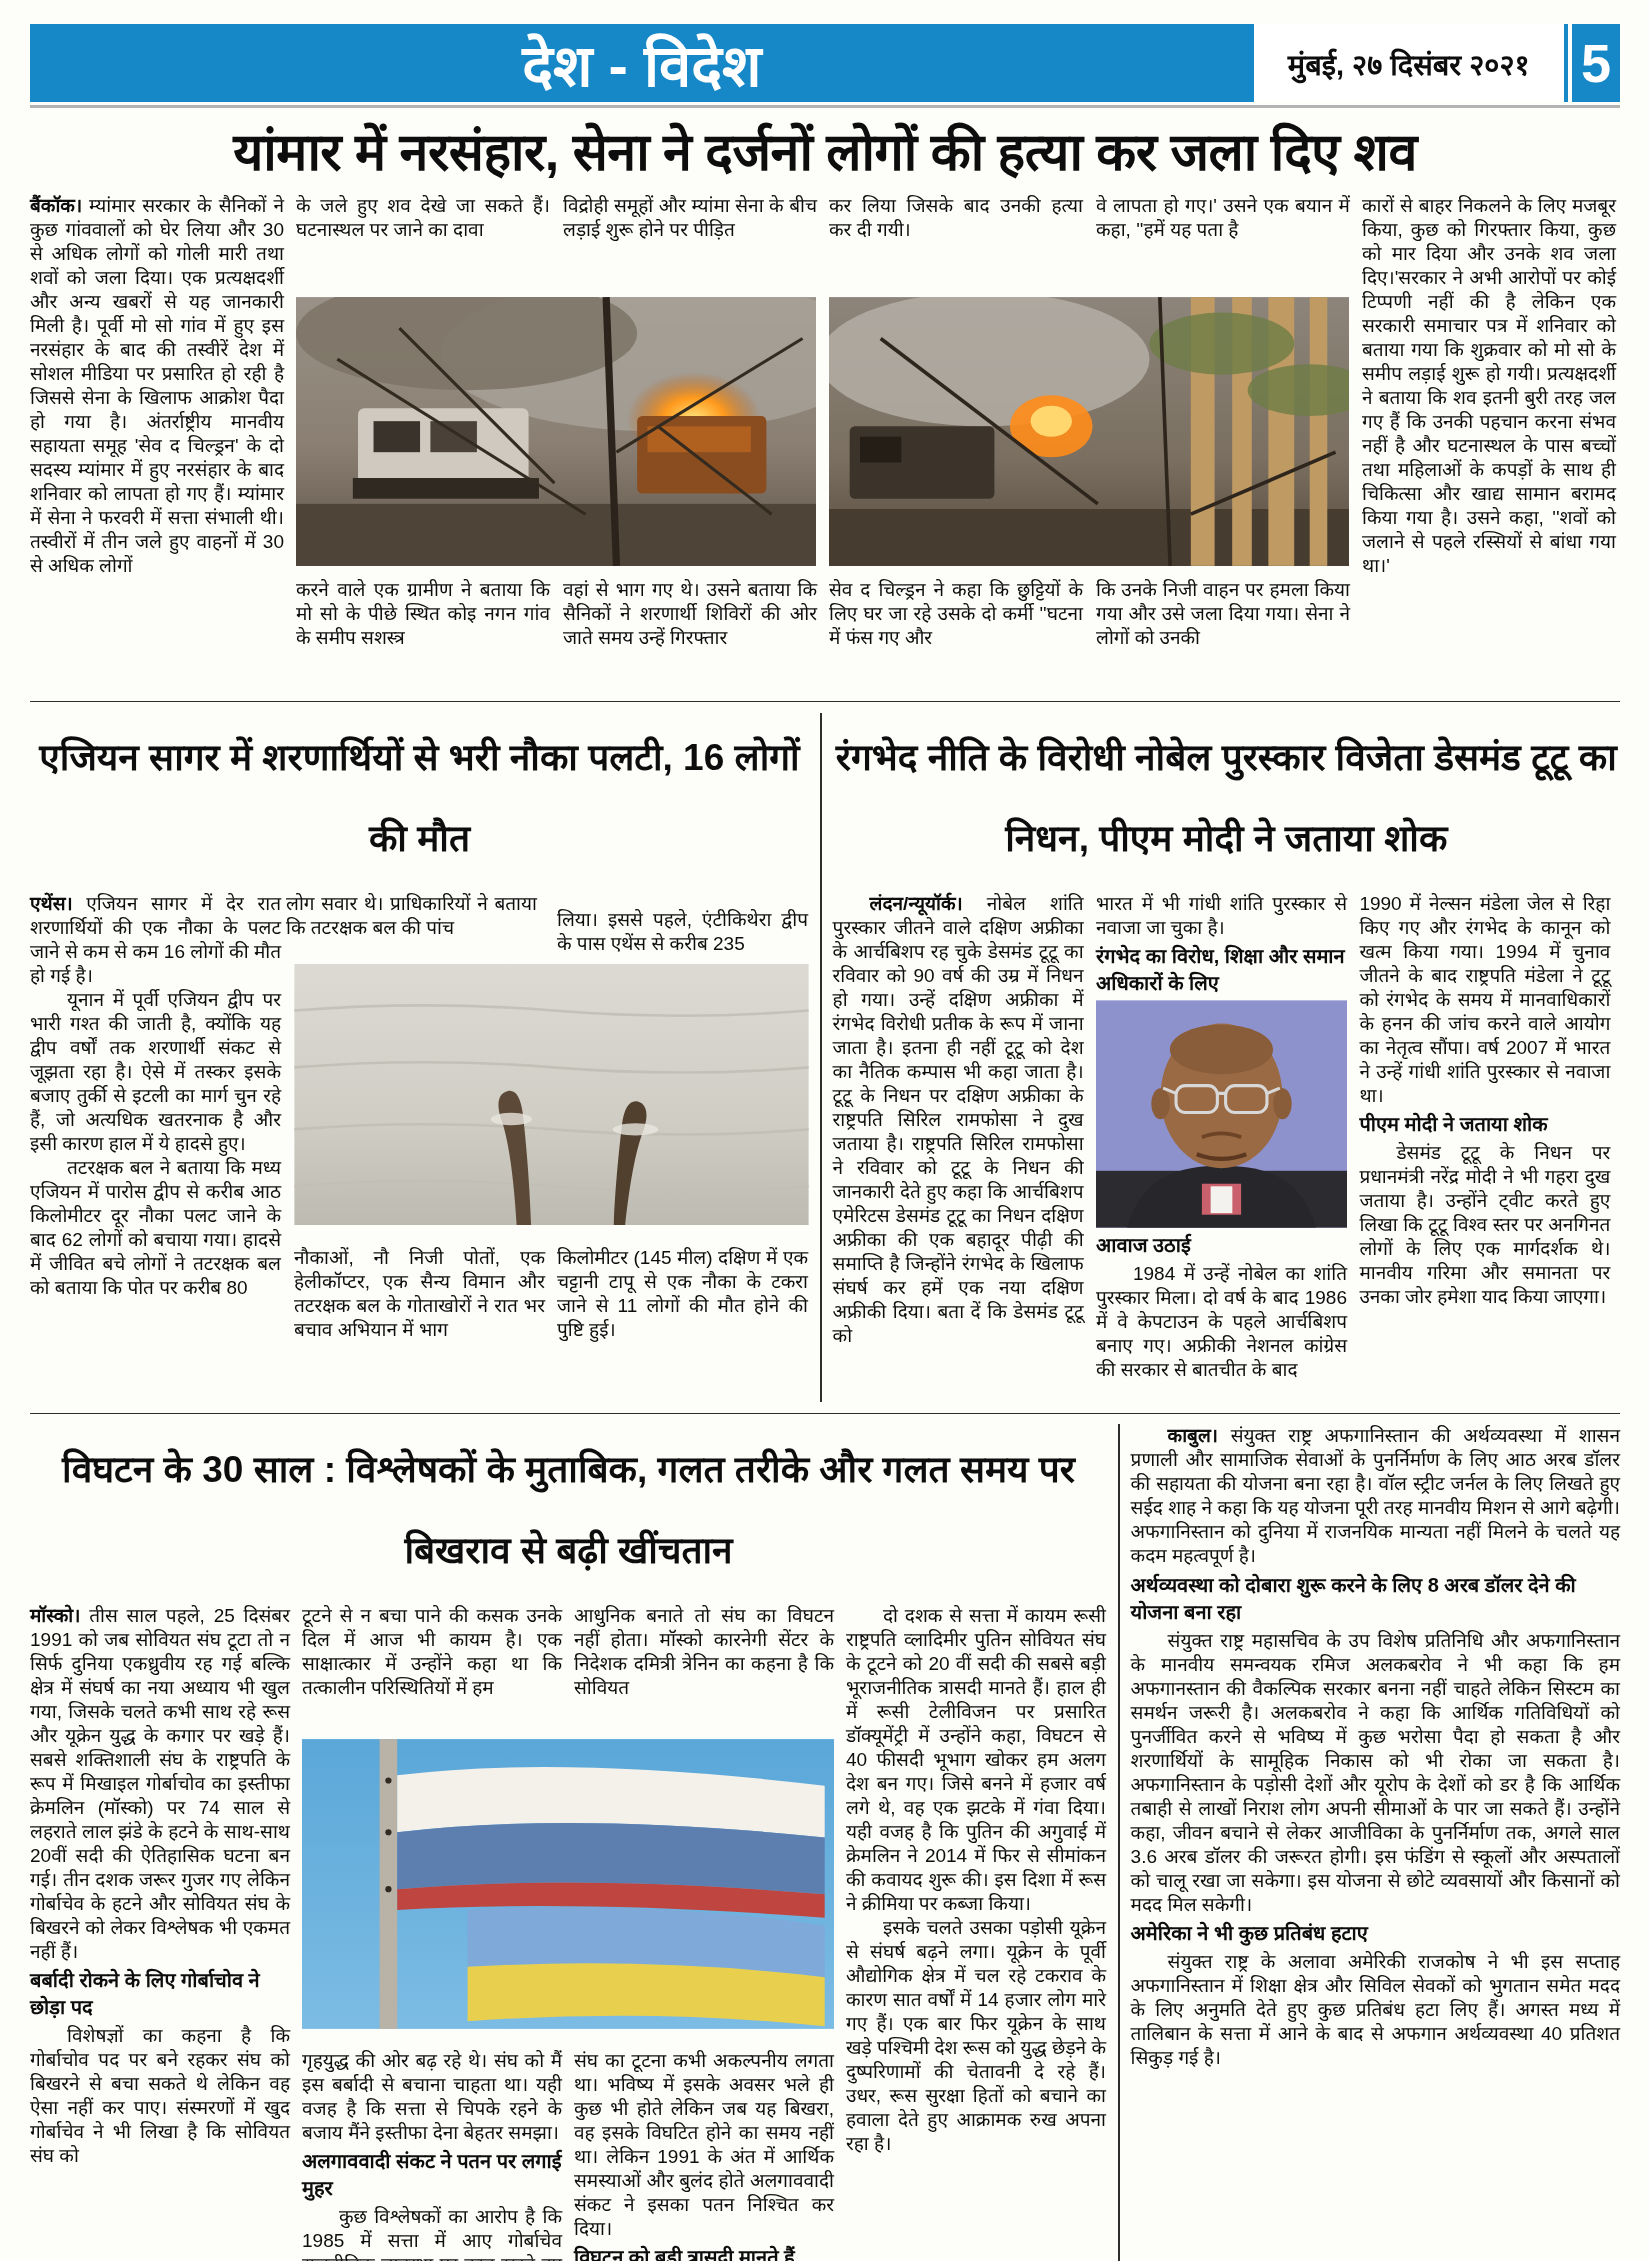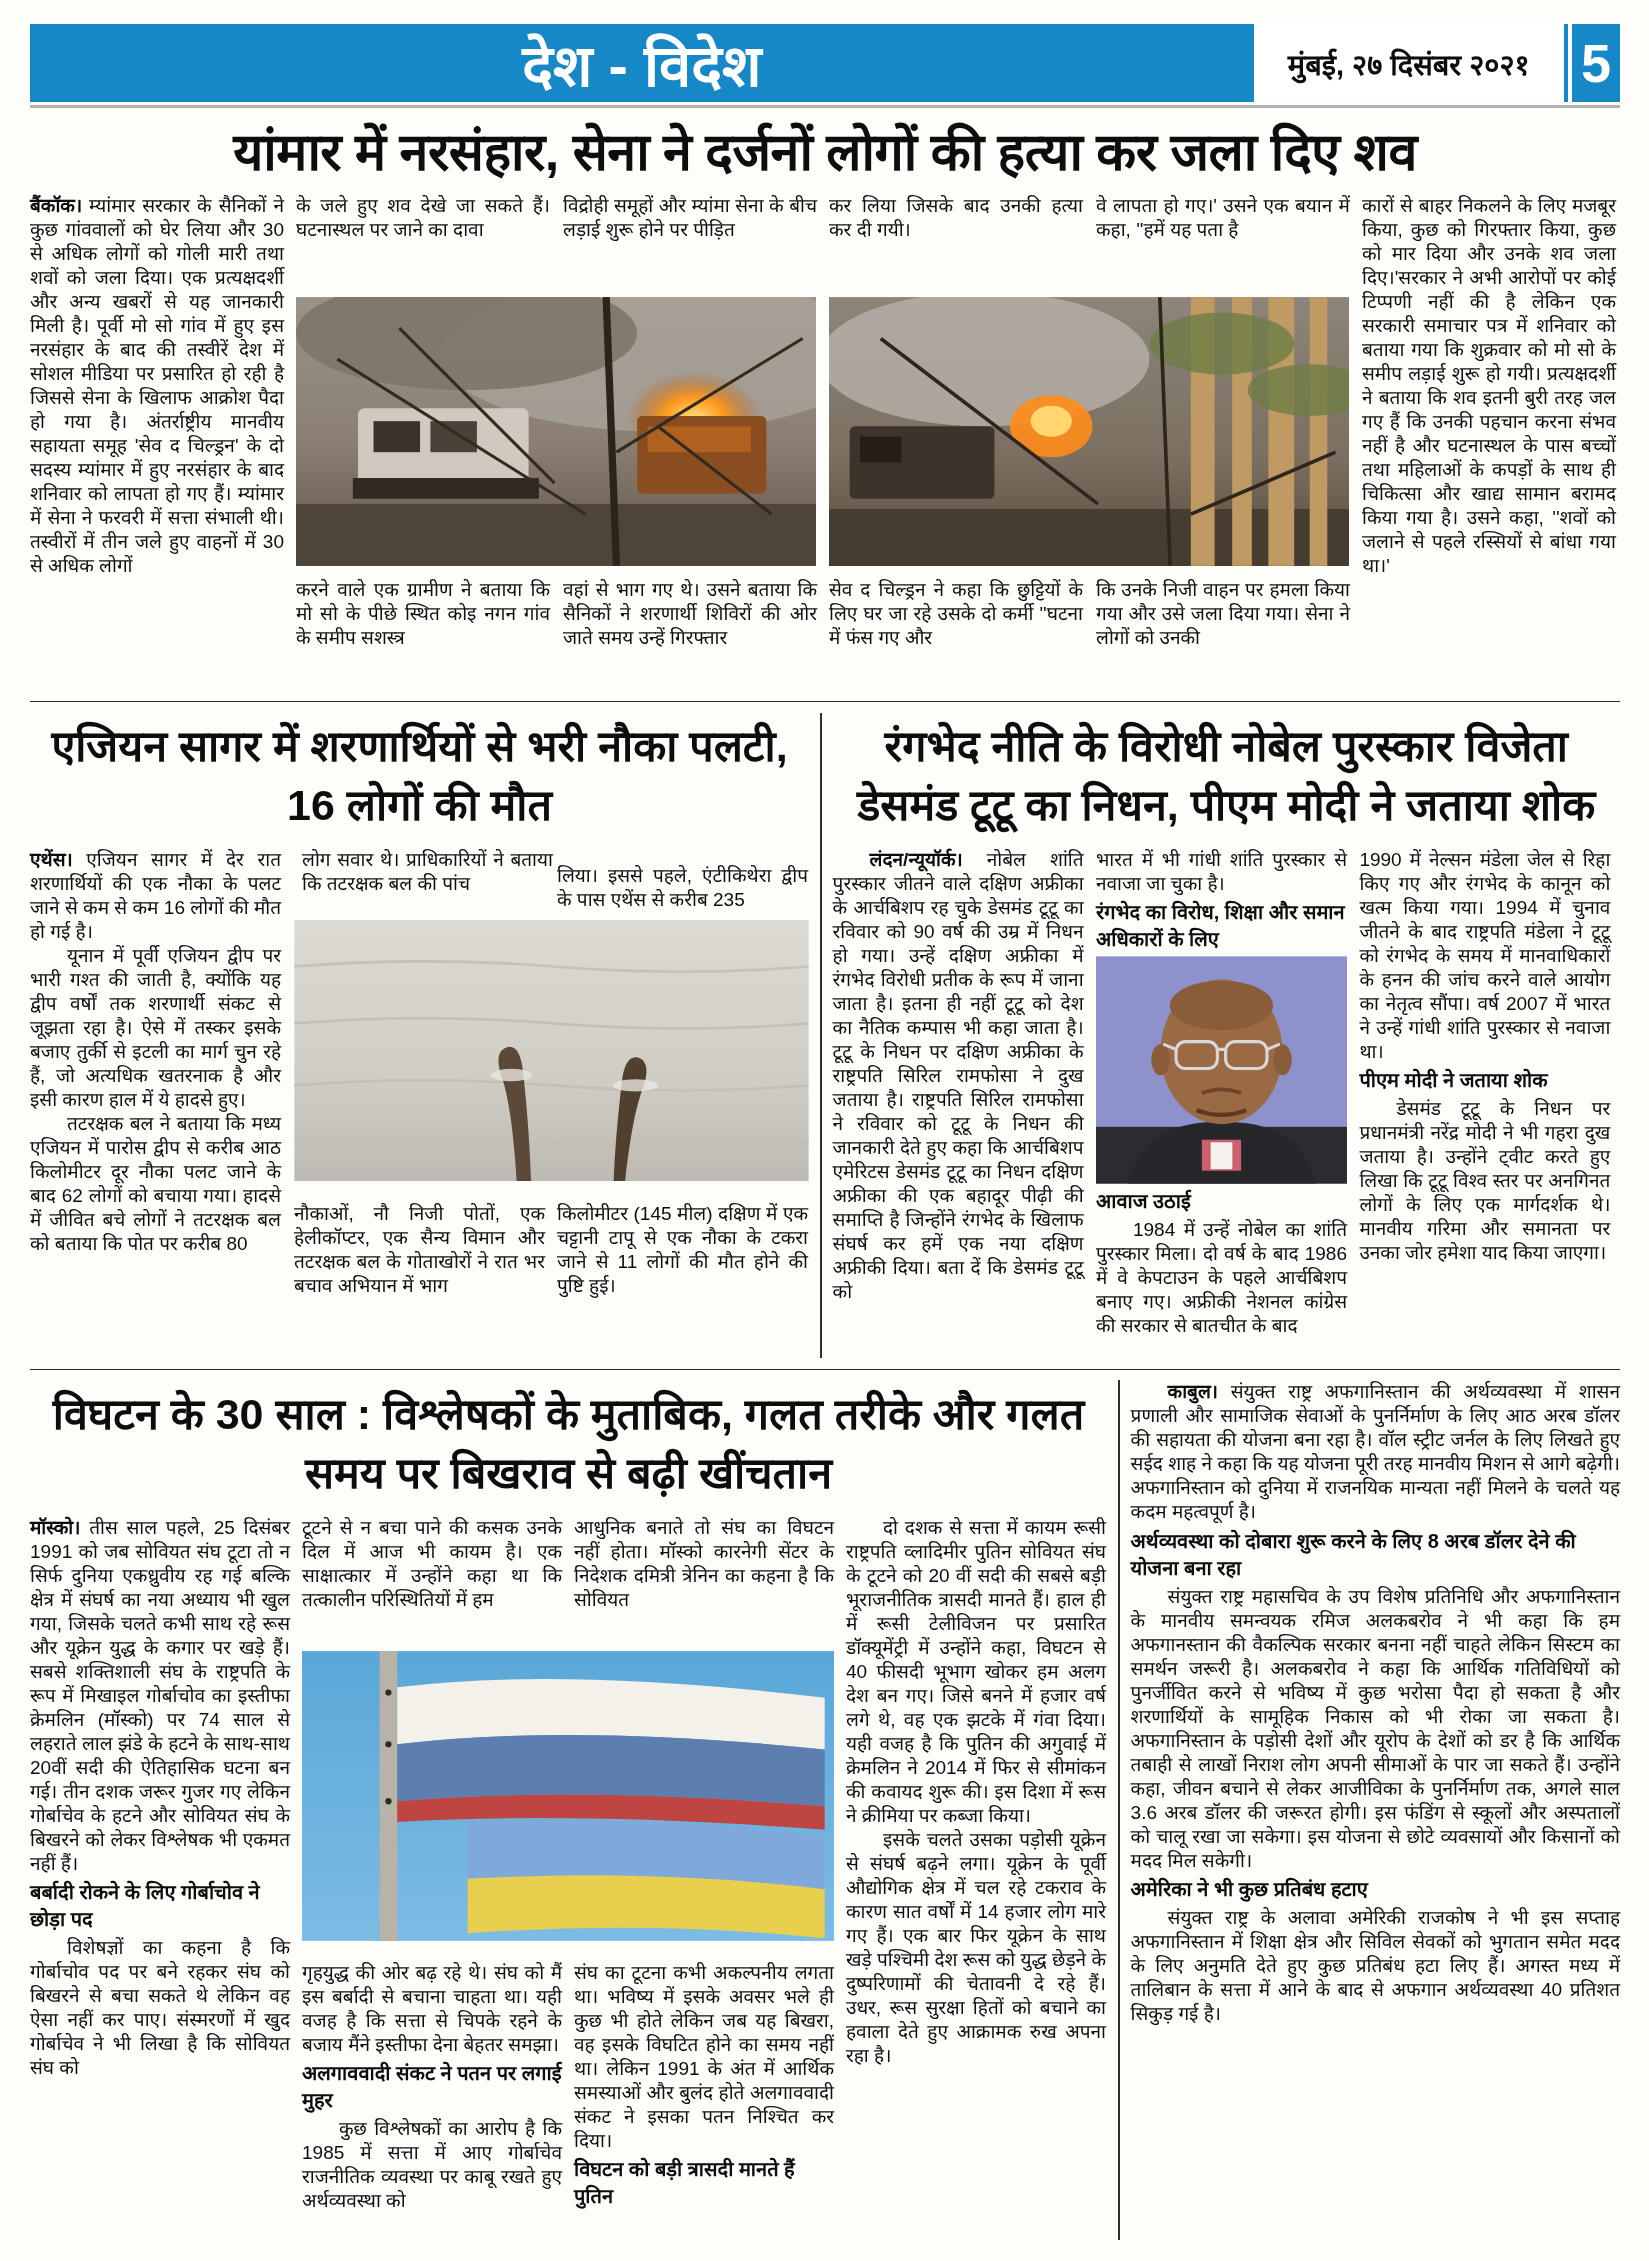--- a/index.html
+++ b/index.html
@@ -15,21 +15,21 @@
   .datebox{width:310px;display:flex;align-items:center;justify-content:center;
            font-size:29px;font-weight:800;background:#fff;}
   .pnsep{width:4.7px;background:#1687c7;margin-right:3.6px;}
   .pagenum{width:48px;background:#1687c7;color:#fff;display:flex;align-items:center;
            justify-content:center;font-size:54px;font-weight:900;}
   .rule-gray{height:3.1px;background:#b3b3b3;margin-top:3.1px;}
   .rule-thin{height:1.6px;background:#2e2e2e;margin:10.3px 0;}
   
   .headline-main{margin:13.5px 0 5.2px;text-align:center;font-size:52px;line-height:1.18;
                  font-weight:900;letter-spacing:-0.5px;}
-  .sec-head{font-size:43px;font-weight:900;text-align:center;line-height:59px;margin:4.1px 0 13.5px;}
+  .sec-head{font-size:37px;font-weight:900;text-align:center;line-height:81px;margin:4.1px 0 13.5px;}
   
   .bt{font-size:19px;line-height:24px;text-align:justify;margin:0;}
   .bt.indent{text-indent:37px;}
   .subhead{font-weight:bold;font-size:20px;line-height:27px;margin:3.1px 0;text-align:left;}
   b.dl{font-weight:bold;}
   
   .art1{position:relative;height:496px;margin-top:11.4px;}
   .abs{position:absolute;}
   .a1col{width:254px;}
   .photo{display:block;}
@@ -141,21 +141,21 @@
   <div class="band">
 
     <section class="sec2">
       <h2 class="sec-head">एजियन सागर में शरणार्थियों से भरी नौका पलटी, 16 लोगों  की मौत</h2>
       <div class="sec2-body">
         <div class="abs bt" style="left:0;top:0;width:251px;height:510px;">
           <p class="bt indent" style="display:inline;"><b class="dl">एथेंस।</b><span> एजियन सागर में देर रात शरणार्थियों की एक नौका के पलट जाने से कम से कम 16 लोगों की मौत हो गई है।</span></p>
           <p class="bt indent">यूनान में पूर्वी एजियन द्वीप पर भारी गश्त की जाती है, क्योंकि यह द्वीप वर्षों तक शरणार्थी संकट से जूझता रहा है। ऐसे में तस्कर इसके बजाए तुर्की से इटली का मार्ग चुन रहे हैं, जो अत्यधिक खतरनाक है और इसी कारण हाल में ये हादसे हुए।</p>
           <p class="bt indent">तटरक्षक बल ने बताया कि मध्य एजियन में पारोस द्वीप से करीब आठ किलोमीटर दूर नौका पलट जाने के बाद 62 लोगों को बचाया गया। हादसे में जीवित बचे लोगों ने तटरक्षक बल को बताया कि पोत पर करीब 80</p>
         </div>
-        <div class="abs bt" style="left:272px;top:0;width:251px;">लोग सवार थे। प्राधिकारियों ने बताया कि तटरक्षक बल की पांच</div>
+        <div class="abs bt" style="left:256px;top:0;width:251px;">लोग सवार थे। प्राधिकारियों ने बताया कि तटरक्षक बल की पांच</div>
         <div class="abs bt" style="left:527px;top:16px;width:251px;">लिया। इससे पहले, एंटीकिथेरा द्वीप के पास एथेंस से करीब 235</div>
 
         <svg class="abs photo" style="left:264px;top:72px;" width="515" height="261" viewBox="0 0 995 505">
           <defs>
             <linearGradient id="sea" x1="0" y1="0" x2="0" y2="1">
               <stop offset="0" stop-color="#dcdad2"></stop>
                   <stop offset="0.6" stop-color="#cfcdc4"></stop>
                   <stop offset="1" stop-color="#bdbbb1"></stop>
             </linearGradient>
           </defs>

